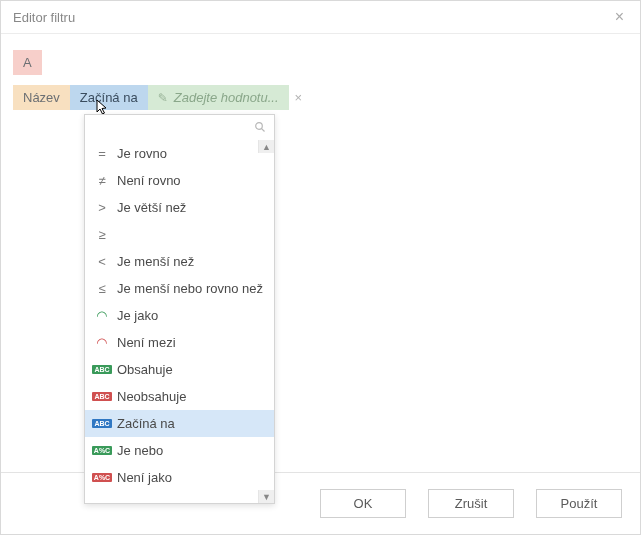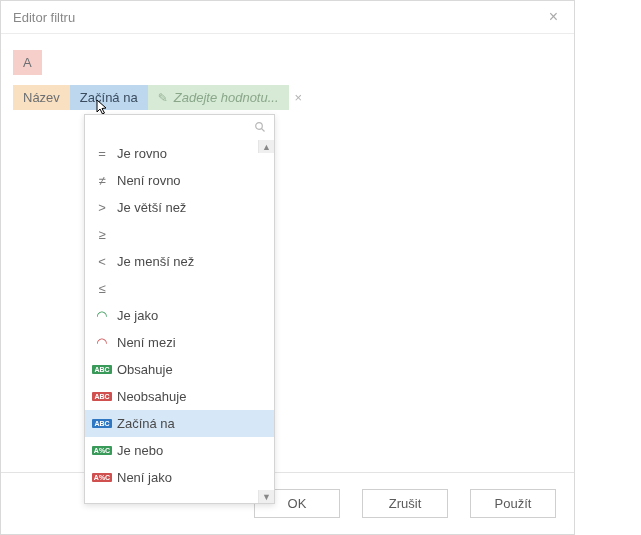--- a/index.html
+++ b/index.html
@@ -3,21 +3,21 @@
 <meta charset="utf-8">
 <style>
   * { box-sizing: border-box; margin: 0; padding: 0; }
   body {
     font-family: "Segoe UI", Tahoma, sans-serif;
     font-size: 13px;
     color: #666;
     background: #fff;
   }
   .dialog {
-    width: 575px;
+    width: 641px;
     height: 535px;
     border: 1px solid #d9d9d9;
     position: relative;
     display: flex;
     flex-direction: column;
   }
   .dialog-header {
     display: flex;
     align-items: center;
     justify-content: space-between;
@@ -229,20 +229,21 @@
           </div>
           <div class="dd-item">
             <span class="dd-icon" style="color: rgb(122, 122, 122);">≥</span>
           </div>
           <div class="dd-item">
             <span class="dd-icon" style="color: rgb(122, 122, 122);">&lt;</span>
             <span>Je menší než</span>
           </div>
           <div class="dd-item">
             <span class="dd-icon" style="color: rgb(122, 122, 122);">≤</span>
+            <span>Je menší nebo rovno než</span>
           </div>
           <div class="dd-item">
             <span class="dd-icon" style="color: rgb(58, 154, 90);">◠</span>
             <span>Je jako</span>
           </div>
           <div class="dd-item">
             <span class="dd-icon" style="color: rgb(208, 80, 80);">◠</span>
             <span>Není mezi</span>
           </div>
           <div class="dd-item">

